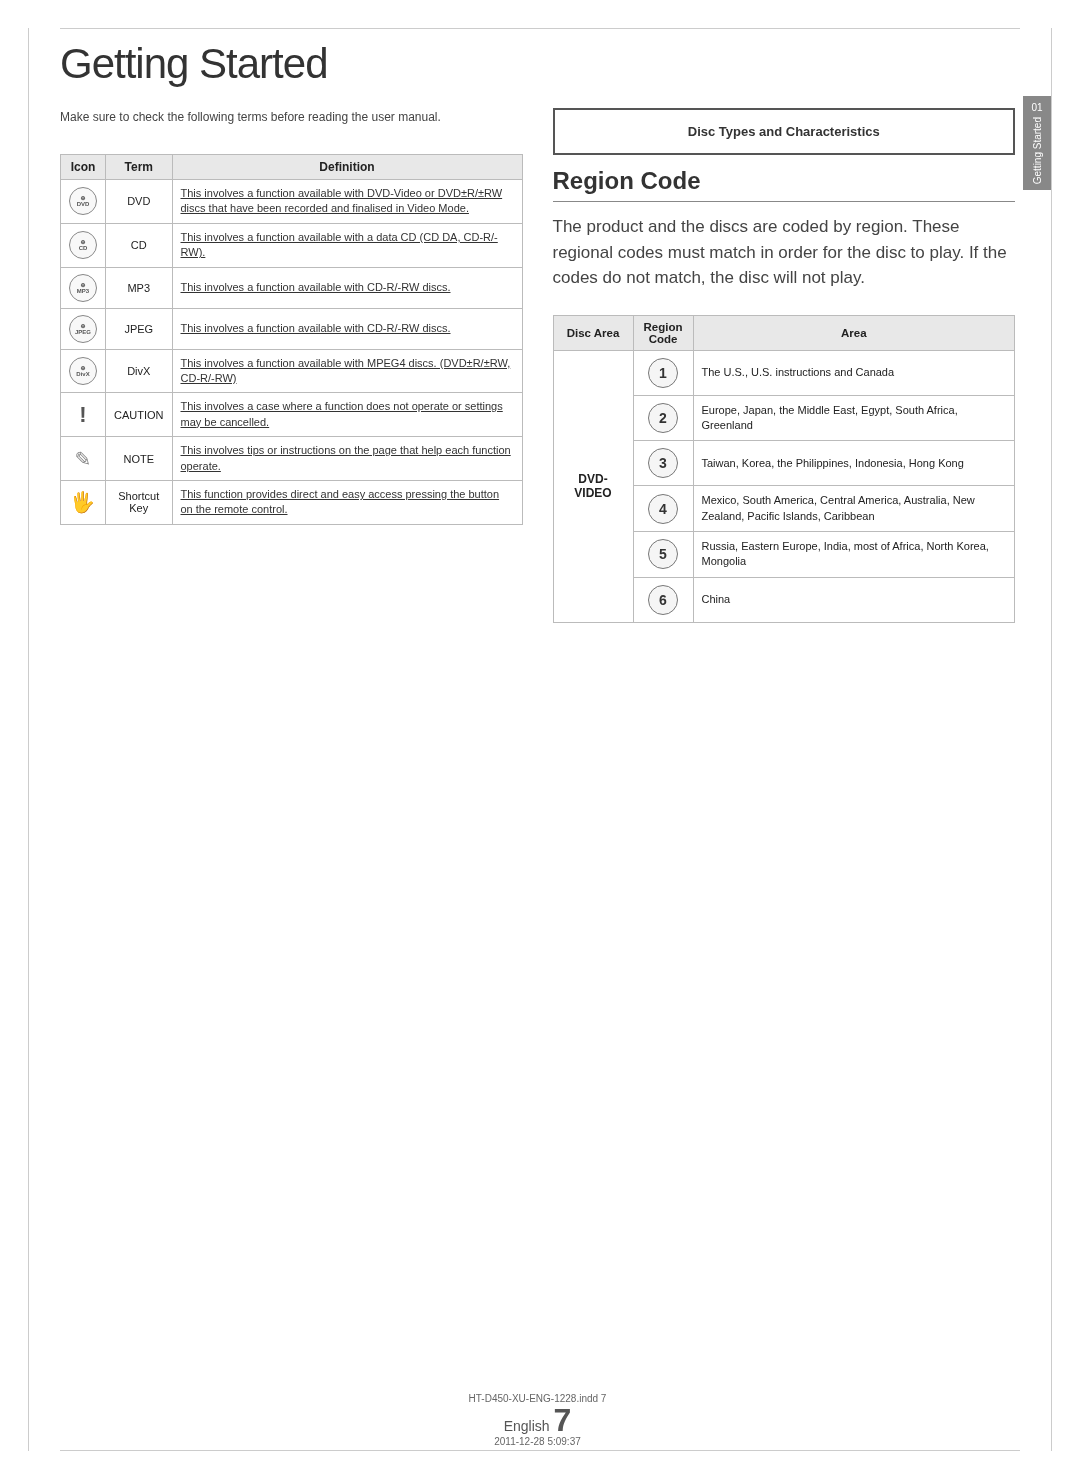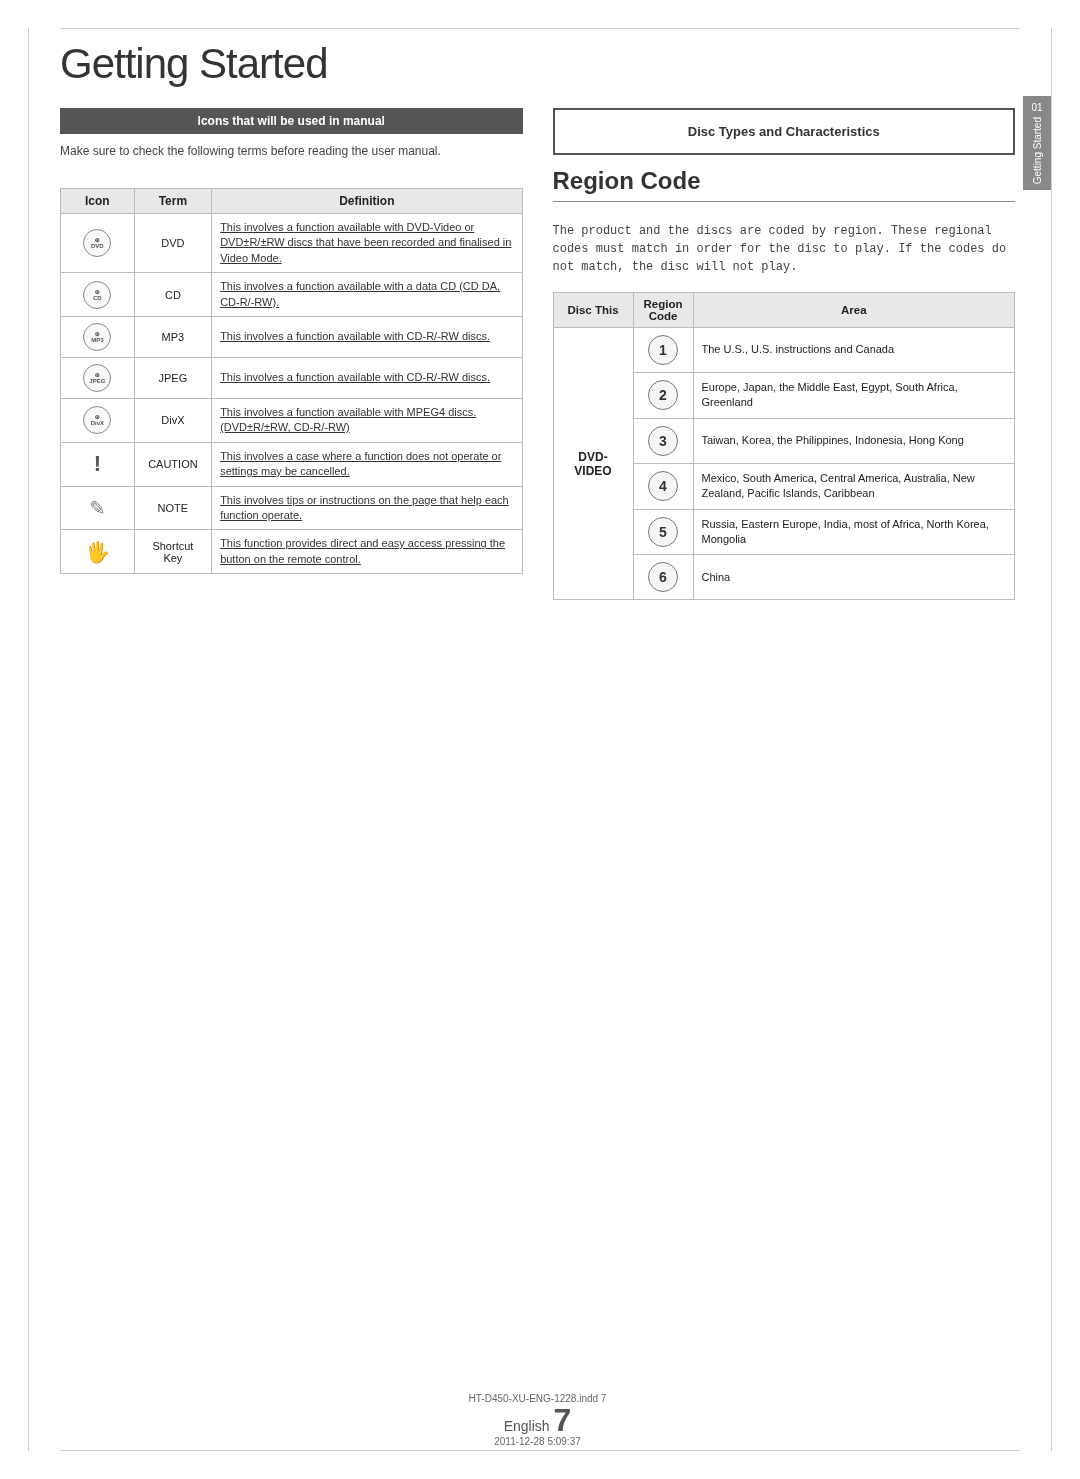--- a/index.html
+++ b/index.html
@@ -134,21 +134,21 @@
 
     
     .icons-table {
       width: 100%;
       border-collapse: collapse;
       font-size: 11.5px;
     }
     .icons-table th {
       background: #e8e8e8;
       border: 1px solid #bbb;
-      padding: 5px 24px;
+      padding: 5px 8px;
       text-align: center;
       font-weight: bold;
       font-size: 12px;
     }
     .icons-table td {
       border: 1px solid #bbb;
       padding: 6px 8px;
       vertical-align: middle;
     }
     .icons-table td.icon-cell {
@@ -204,29 +204,28 @@
       color: #666;
     }
 
     
     .region-title {
       font-size: 24px;
       font-weight: bold;
       color: #333;
       border-bottom: 1.5px solid #888;
       padding-bottom: 6px;
-      margin-bottom: 20px;
+      margin-bottom: 12px;
     }
 
     .region-intro {
-      font-size: 12px;
+      font-size: 17px;
       color: #444;
       line-height: 1.5;
-      margin-bottom: 16px;
-      font-family: Liberation Mono, monospace;
+      margin-bottom: 24px;
     }
 
     
     .region-table {
       width: 100%;
       border-collapse: collapse;
       font-size: 11.5px;
     }
     .region-table th {
       background: #e8e8e8;
@@ -315,21 +314,20 @@
   <span class="side-tab-text">Getting Started</span>
 </div>
 
 <div class="main-content">
 
   <h1 class="page-title">Getting Started</h1>
 
   <div class="two-col">
 
     <div class="left-col">
-      <div class="section-header-dark">Icons that will be used in manual</div>
       <p class="intro-text">Make sure to check the following terms before reading the user manual.</p>
 
       <table class="icons-table">
         <thead>
           <tr>
             <th>Icon</th>
             <th>Term</th>
             <th>Definition</th>
           </tr>
         </thead>
@@ -396,21 +394,21 @@
     <div class="right-col">
       <div class="section-header-outlined">Disc Types and Characteristics</div>
 
       <h2 class="region-title">Region Code</h2>
 
       <p class="region-intro">The product and the discs are coded by region. These regional codes must match in order for the disc to play. If the codes do not match, the disc will not play.</p>
 
       <table class="region-table">
         <thead>
           <tr>
-            <th>Disc This</th>
+            <th>Disc Area</th>
             <th>Region<br>Code</th>
             <th>Area</th>
           </tr>
         </thead>
         <tbody id="region-tbody">
         <tr>
               <td class="disc-type-cell" rowspan="6">DVD-VIDEO</td>
               <td class="code-cell"><span class="region-num">1</span></td>
               <td class="area-cell">The U.S., U.S. instructions and Canada</td>
             </tr>

